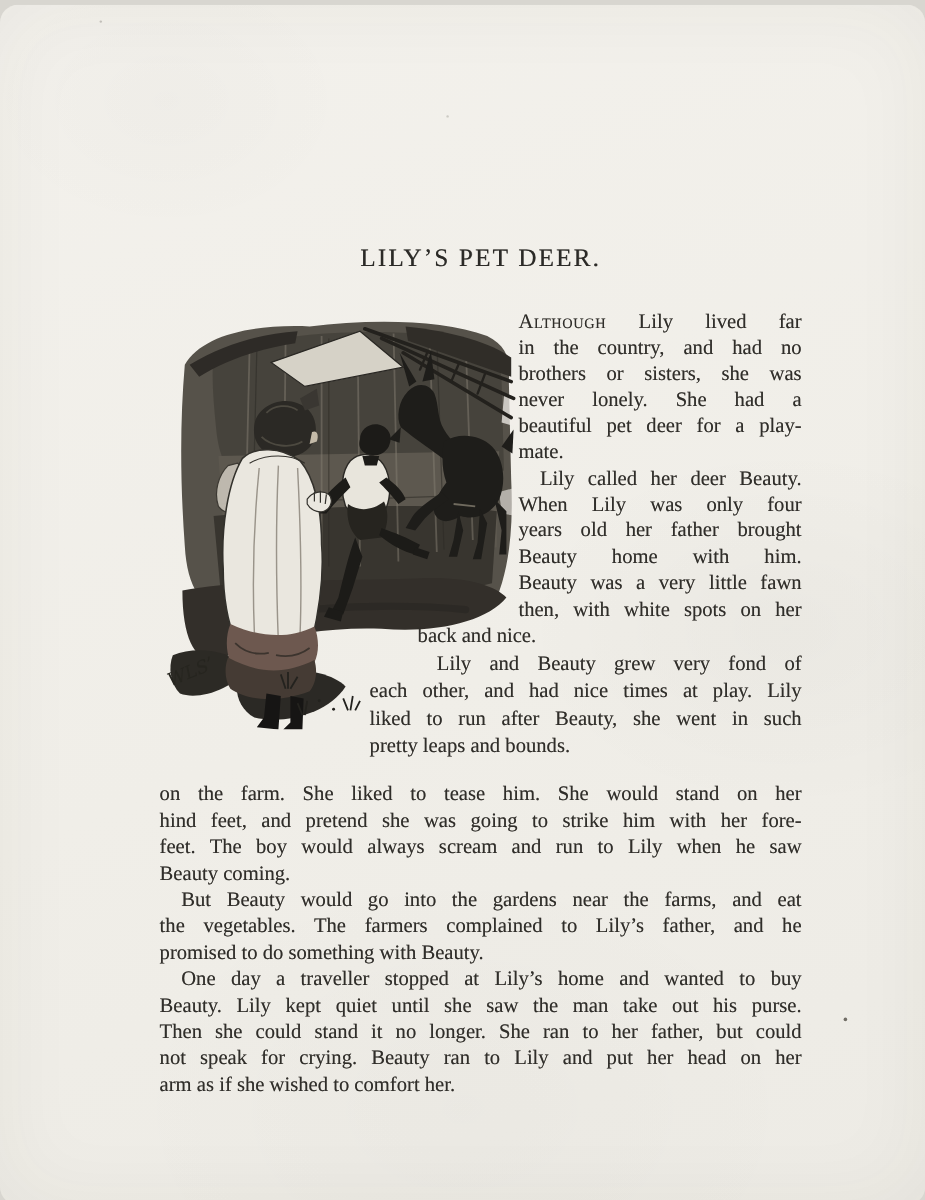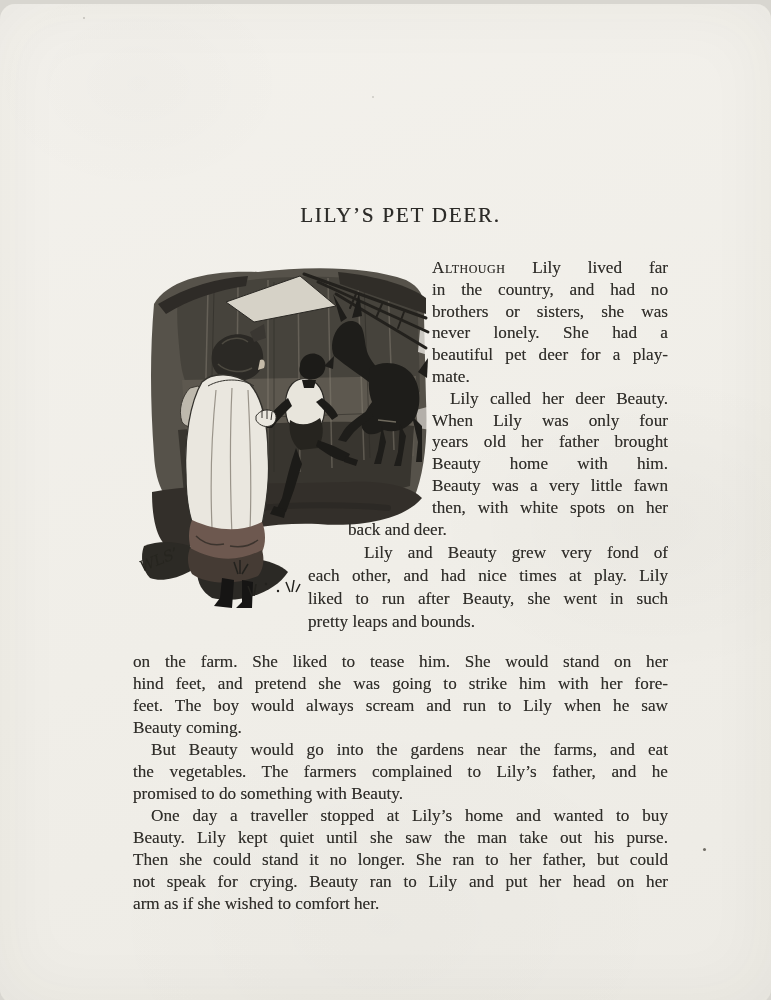--- a/index.html
+++ b/index.html
@@ -174,21 +174,21 @@
   <div class="tl just" style="left:432px; top:318px; width:236px;">never lonely. She had a</div>
   <div class="tl just" style="left:432px; top:340px; width:236px;">beautiful pet deer for a play-</div>
   <div class="tl left" style="left:432px; top:362px; width:236px;">mate.</div>
   <div class="tl just ind" style="left:432px; top:384px; width:236px;">Lily called her deer Beauty.</div>
   <div class="tl just" style="left:432px; top:406px; width:236px;">When Lily was only four</div>
   <div class="tl just" style="left:432px; top:427px; width:236px;">years old her father brought</div>
   <div class="tl just" style="left:432px; top:449px; width:236px;">Beauty home with him.</div>
   <div class="tl just" style="left:432px; top:471px; width:236px;">Beauty was a very little fawn</div>
   <div class="tl just" style="left:432px; top:493px; width:236px;">then, with white spots on her</div>
 
-  <div class="tl left" style="left:348px; top:515px; width:320px;">back and deer.</div>
+  <div class="tl left" style="left:348px; top:515px; width:320px;">back and nice.</div>
   <div class="tl just" style="left:308px; top:561px; width:360px;">each other, and had nice times at play. Lily</div>
   <div class="tl just ind" style="left:346px; top:538px; width:322px;">Lily and Beauty grew very fond of</div>
   <div class="tl just" style="left:308px; top:584px; width:360px;">liked to run after Beauty, she went in such</div>
   <div class="tl left" style="left:308px; top:607px; width:360px;">pretty leaps and bounds.</div>
 
   <div class="tl just" style="left:133px; top:669px; width:535px;">hind feet, and pretend she was going to strike him with her fore-</div>
   <div class="tl just" style="left:133px; top:647px; width:535px;">on the farm. She liked to tease him. She would stand on her</div>
   <div class="tl just" style="left:133px; top:691px; width:535px;">feet. The boy would always scream and run to Lily when he saw</div>
   <div class="tl left" style="left:133px; top:713px; width:535px;">Beauty coming.</div>
   <div class="tl just ind" style="left:133px; top:735px; width:535px;">But Beauty would go into the gardens near the farms, and eat</div>

